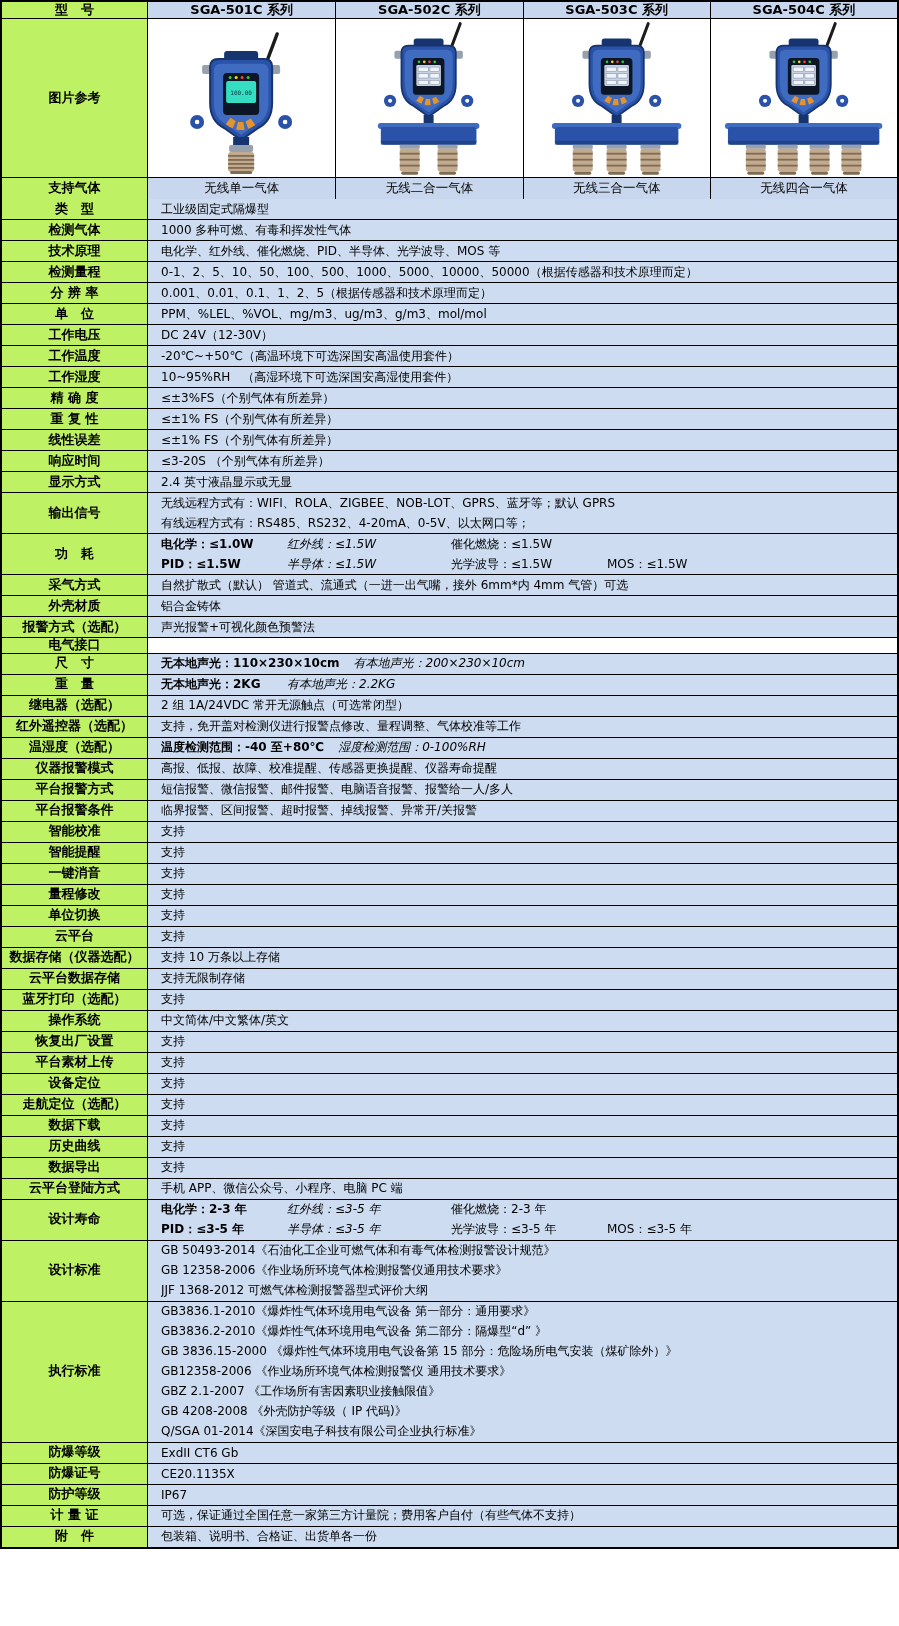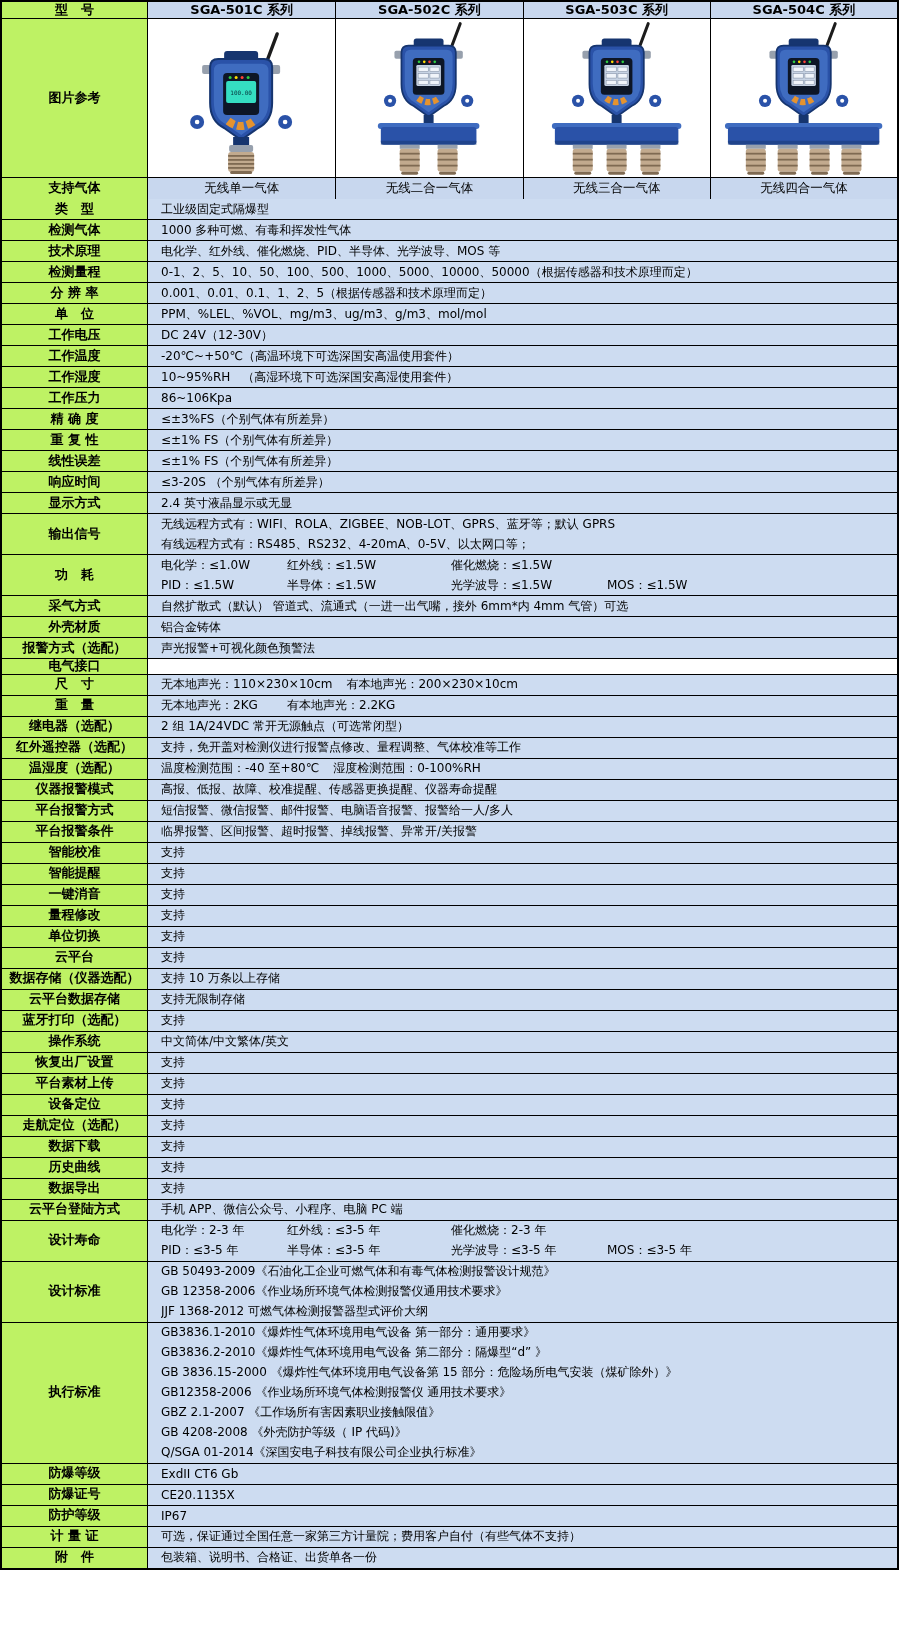--- a/index.html
+++ b/index.html
@@ -20,22 +20,22 @@
   .image-cell{background:#ffffff;height:158px;overflow:hidden;}
   .image-cell svg{display:block;width:100%;height:100%;}
   .gas-cell{background:#C8D7EE;font-size:12.5px;height:21px;}
   .spec-row .value{
     background:#CDDCF1;display:flex;flex-direction:column;justify-content:center;
     padding:0 4px 0 13px;font-size:12px;
   }
   .line{height:20px;display:flex;align-items:center;white-space:nowrap;overflow:hidden;}
   .line .seg{display:inline-block;}
   .line.multi .seg{margin-right:14px;}
-  .line.multi .seg:nth-child(1){min-width:112px;}
-  .line.multi .seg:nth-child(2){min-width:150px;}
+  .line.multi .seg:nth-child(1){min-width:112px;font-weight:bold;}
+  .line.multi .seg:nth-child(2){min-width:150px;font-style:italic;}
   .line.multi .seg:nth-child(3){min-width:142px;}
 </style>
 </head>
 <body>
 
 <div class="sheet">
   <div class="row">
     <div class="cell label">型　号</div>
     <div class="models" id="model-cells">
         <div class="cell model-cell">SGA-501C 系列</div>
@@ -314,28 +314,20 @@
       </div>
       <div class="row spec-row">
         <div class="cell label">工作湿度</div>
         <div class="cell value">
           <div class="line">
             <span class="seg">10~95%RH　（高湿环境下可选深国安高湿使用套件）</span>
           </div>
         </div>
       </div>
       <div class="row spec-row">
-        <div class="cell label">工作压力</div>
-        <div class="cell value">
-          <div class="line">
-            <span class="seg">86~106Kpa</span>
-          </div>
-        </div>
-      </div>
-      <div class="row spec-row">
         <div class="cell label">精 确 度</div>
         <div class="cell value">
           <div class="line">
             <span class="seg">≤±3%FS（个别气体有所差异）</span>
           </div>
         </div>
       </div>
       <div class="row spec-row">
         <div class="cell label">重 复 性</div>
         <div class="cell value">
@@ -646,21 +638,21 @@
             <span class="seg">半导体：≤3-5 年</span>
             <span class="seg">光学波导：≤3-5 年</span>
             <span class="seg">MOS：≤3-5 年</span>
           </div>
         </div>
       </div>
       <div class="row spec-row">
         <div class="cell label">设计标准</div>
         <div class="cell value">
           <div class="line">
-            <span class="seg">GB 50493-2009《石油化工企业可燃气体和有毒气体检测报警设计规范》</span>
+            <span class="seg">GB 50493-2014《石油化工企业可燃气体和有毒气体检测报警设计规范》</span>
           </div>
           <div class="line">
             <span class="seg">GB 12358-2006《作业场所环境气体检测报警仪通用技术要求》</span>
           </div>
           <div class="line">
             <span class="seg">JJF 1368-2012 可燃气体检测报警器型式评价大纲</span>
           </div>
         </div>
       </div>
       <div class="row spec-row">

